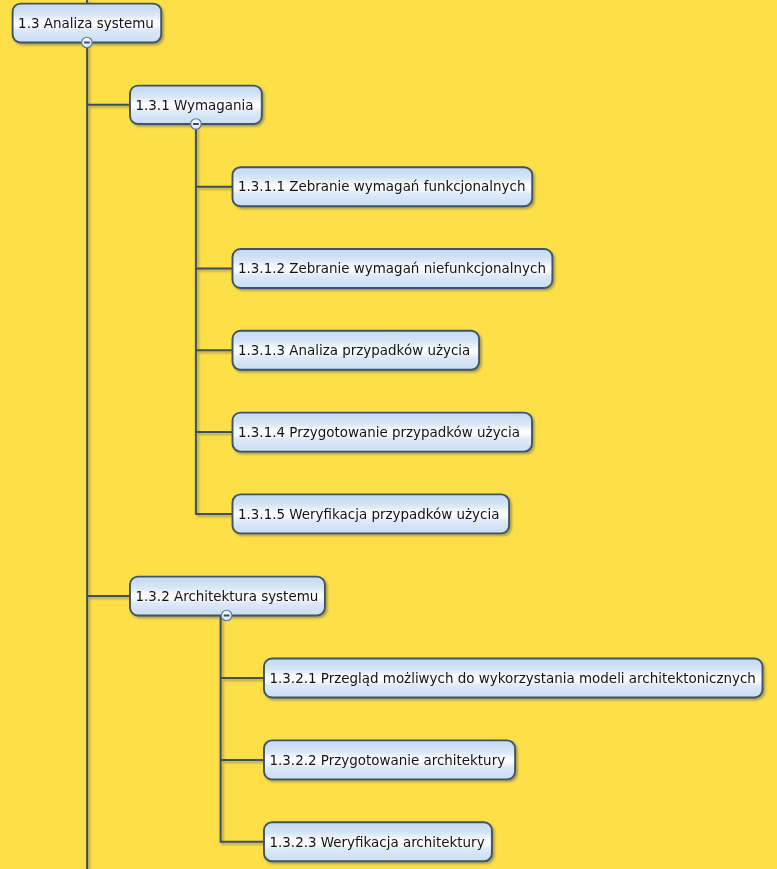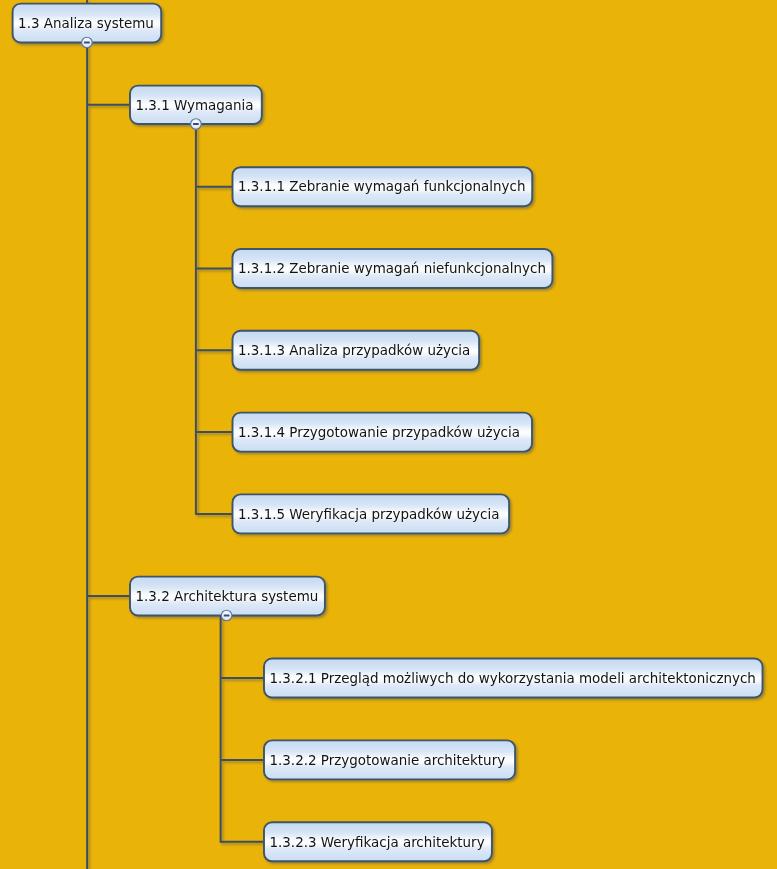--- a/index.html
+++ b/index.html
@@ -1,18 +1,18 @@
 <!DOCTYPE html>
 <html><head>
 <meta charset="utf-8">
 <title>1.3 Analiza systemu</title>
 <style>
   html,body{margin:0;padding:0;background:#ffffff;}
   body{width:777px;height:869px;font-family:"DejaVu Sans",sans-serif;overflow:hidden;}
-  #canvas{position:relative;width:777px;height:869px;background:#eab308;}
+  #canvas{position:relative;width:777px;height:869px;background:#fde047;}
   svg#scene{position:absolute;left:0;top:0;width:777px;height:869px;display:block;}
   svg#scene text{font-family:"DejaVu Sans",sans-serif;font-size:13.45px;fill:#131313;}
 </style>
 </head>
 <body>
 
 <div id="canvas">
   <svg id="scene" viewBox="0 0 777 869" xmlns="http://www.w3.org/2000/svg">
     <defs>
       <linearGradient id="boxGrad" x1="0" y1="0" x2="0" y2="1">

